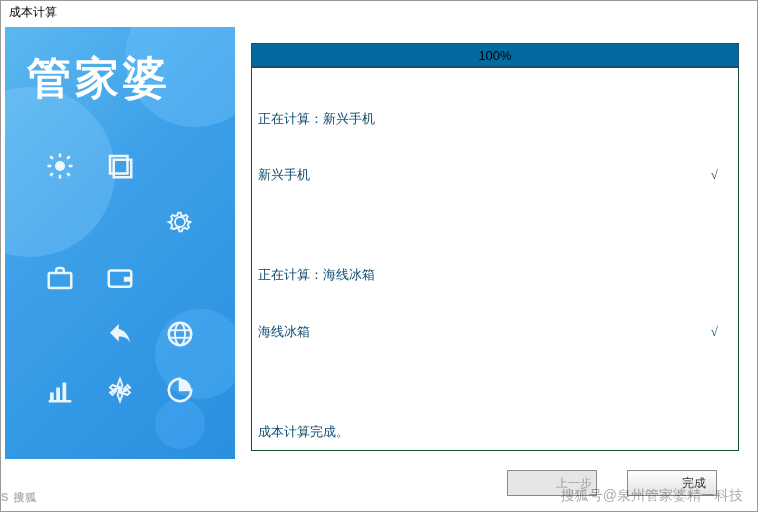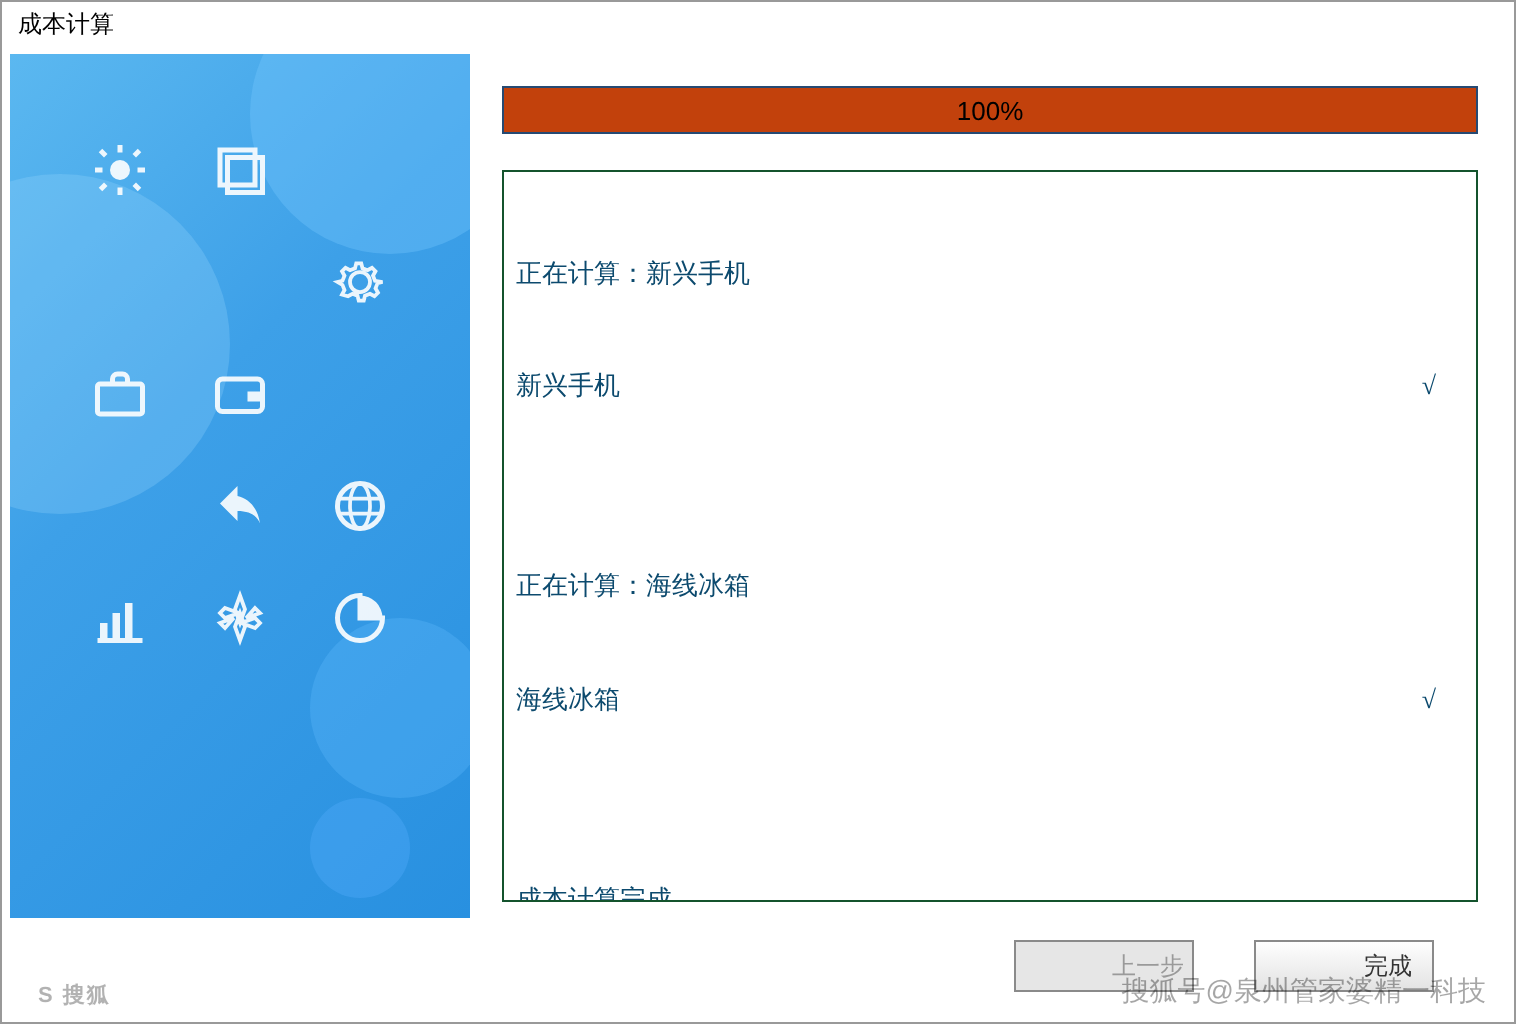--- a/index.html
+++ b/index.html
@@ -15,43 +15,44 @@
     .circle { position: absolute; border-radius: 50%; background: rgba(255,255,255,0.15); }
     .c1 { width: 140px; height: 140px; top: -40px; right: -30px; background: rgba(120,200,255,0.35); }
     .c2 { width: 170px; height: 170px; top: 60px; left: -60px; background: rgba(160,220,255,0.25); }
     .c3 { width: 90px; height: 90px; bottom: 60px; right: -10px; background: rgba(100,190,255,0.3); }
     .c4 { width: 50px; height: 50px; bottom: 10px; right: 30px; background: rgba(80,170,250,0.4); }
     .brand { position: relative; z-index: 2; font-size: 44px; font-weight: bold; font-family: "KaiTi","STKaiti",serif; color: #fff; padding: 22px 0 0 22px; letter-spacing: 4px; }
     .icon-grid { position: relative; z-index: 2; margin-top: 30px; display: grid; grid-template-columns: 60px 60px 60px; grid-template-rows: repeat(5,56px); justify-content: center; }
     .icon-cell { display: flex; align-items: center; justify-content: center; opacity: 0.9; }
     .icon-cell svg { width: 30px; height: 30px; fill: #fff; }
     .main { flex: 1; display: flex; flex-direction: column; padding: 16px 14px 8px 8px; }
-    .progress-wrap { border: 1px solid #264a73; height: 24px; width: 100%; background: #c2410c; position: relative; margin-bottom: 18px; }
+    .progress-wrap { border: 1px solid #264a73; height: 24px; width: 100%; background: #0369a1; position: relative; }
     .progress-text { position: absolute; top: 0; left: 0; width: 100%; height: 100%; display: flex; align-items: center; justify-content: center; color: #000; font-size: 13px; }
     .log-box { flex: 1; border: 1px solid #14532d; background: #fff; padding: 4px 6px; font-size: 13px; color: #0c4a6e; line-height: 1.45; overflow: auto; white-space: pre-wrap; }
     .log-line { display: flex; justify-content: space-between; gap: 16px; }
     .check { font-family: serif; padding-right: 14px; }
     .footer { height: 40px; display: flex; justify-content: flex-end; align-items: center; gap: 30px; padding-right: 40px; border-top: 0px solid #ccc; }
     .btn { width: 90px; height: 26px; background: linear-gradient(#fefefe,#e3e3e3); border: 1px solid #8a8a8a; color: #333; cursor: pointer; font-size: 12px; padding-left: 44px; }
     .btn:disabled { color: #9a9a9a; background: #e6e6e6; }
     .watermark { position: absolute; bottom: 6px; right: 14px; font-size: 14px; color: rgba(0,0,0,0.35); pointer-events: none; }
-    .watermark-logo { position:absolute; bottom:6px; left:18px; font-size:11px; color:rgba(0,0,0,0.3); font-weight:bold; letter-spacing:1px;}
+    .watermark-logo { position:absolute; bottom:6px; left:0; font-size:11px; color:rgba(0,0,0,0.3); font-weight:bold; letter-spacing:1px;}
   </style>
 </head>
 <body>
 
 <div class="window">
   <div class="title-bar">成本计算</div>
 
   <div class="body">
     <div class="sidebar">
       <div class="circle c1"></div>
       <div class="circle c2"></div>
       <div class="circle c3"></div>
       <div class="circle c4"></div>
+      <div class="brand">管家婆</div>
       <div class="icon-grid">
         <div class="icon-cell">
             <svg viewBox="0 0 24 24">
               <circle cx="12" cy="12" r="4"></circle>
               <g stroke="#fff" stroke-width="2">
                 <line x1="12" y1="2" x2="12" y2="5"></line>
                 <line x1="12" y1="19" x2="12" y2="22"></line>
                 <line x1="2" y1="12" x2="5" y2="12"></line>
                 <line x1="19" y1="12" x2="22" y2="12"></line>
                 <line x1="4.2" y1="4.2" x2="6.3" y2="6.3"></line>

